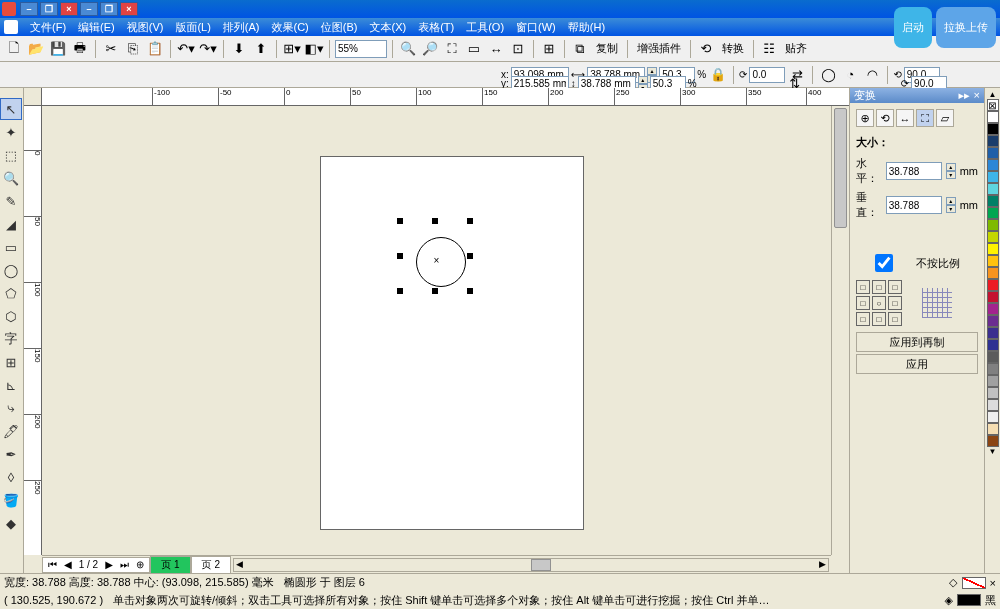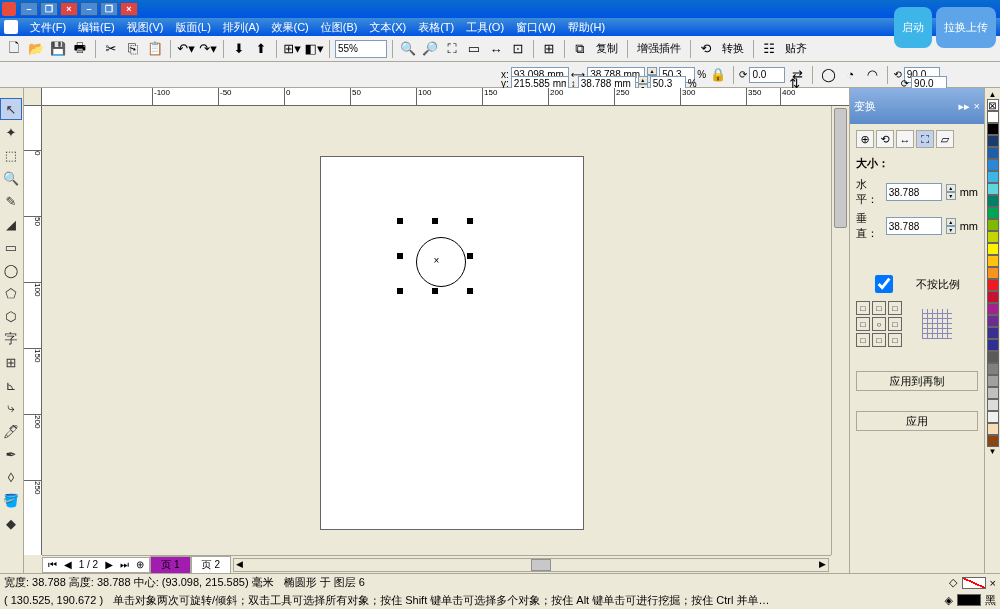--- a/index.html
+++ b/index.html
@@ -44,28 +44,28 @@
 .selhandle{position:absolute;width:6px;height:6px;background:#000}
 .circle{position:absolute;top:16px;left:16px;width:50px;height:50px;border:1px solid #000;border-radius:50%}
 .circle-center{position:absolute;top:48%;left:48%;font-size:10px}
 .annotation{position:absolute;top:225px;left:324px;color:#e91e8c;font-size:18px;font-family:SimHei,sans-serif;line-height:1.4}
 .vscroll{position:absolute;top:18px;right:0;width:18px;bottom:18px;background:#ece9d8;border-left:1px solid #aca899}
 .vscroll .thumb{position:absolute;top:2px;left:2px;right:2px;height:120px;background:#c8c8c8;border:1px solid #919191;border-radius:2px}
 .hscroll{position:absolute;bottom:0;left:18px;right:18px;height:18px;background:#ece9d8;border-top:1px solid #aca899;display:flex;align-items:center}
 .pagenav{display:flex;align-items:center;gap:1px;padding:0 2px;background:#fff;height:16px;border:1px solid #aca899}
 .pagenav span{padding:0 3px;cursor:pointer;font-size:10px}
 .pagetab{padding:1px 10px;background:#fff;border:1px solid #aca899;font-size:10px;cursor:pointer}
-.pagetab.active{background:#a21caf}
+.pagetab.active{background:#22c55e}
 .docker{width:135px;background:#ece9d8;border-left:1px solid #aca899;display:flex;flex-direction:column}
-.docker-title{height:36px;background:linear-gradient(to bottom,#8db2e3,#5b8bc9);color:#fff;display:flex;align-items:center;padding:0 4px;font-size:11px;justify-content:space-between}
+.docker-title{height:15px;background:linear-gradient(to bottom,#8db2e3,#5b8bc9);color:#fff;display:flex;align-items:center;padding:0 4px;font-size:11px;justify-content:space-between}
 .docker-body{padding:6px;flex:1}
 .docker-row{display:flex;align-items:center;margin-bottom:4px;gap:4px}
 .docker-row label{font-size:11px;width:32px}
 .docker-row input{width:56px;height:18px;border:1px solid #7f9db9;font-size:10px;padding:0 2px}
-.docker-btn{width:100%;height:20px;border:1px solid #aca899;background:#ece9d8;margin-top:20px;cursor:pointer;font-size:11px}
+.docker-btn{width:100%;height:20px;border:1px solid #aca899;background:#ece9d8;margin-top:2px;cursor:pointer;font-size:11px}
 .anchor-grid{display:grid;grid-template-columns:repeat(3,14px);gap:2px;margin:4px 0}
 .anchor-grid span{width:14px;height:14px;border:1px solid #666;cursor:pointer;display:flex;align-items:center;justify-content:center}
 .anchor-grid span.sel::after{content:"○";font-size:8px}
 .anchor-grid span:not(.sel)::after{content:"□";font-size:8px}
 .toolbox-mini{display:flex;gap:2px;margin-bottom:8px}
 .toolbox-mini span{width:18px;height:18px;border:1px solid #aca899;display:flex;align-items:center;justify-content:center;cursor:pointer;font-size:11px;background:#f5f5f5}
 .colorbar{width:16px;background:#ece9d8;border-left:1px solid #aca899;display:flex;flex-direction:column;align-items:center;padding-top:2px;gap:0}
 .colorbar .sw{width:12px;height:12px;border:1px solid #666;cursor:pointer}
 .statusbar{position:absolute;bottom:0;left:0;right:0;height:36px;background:#ece9d8;border-top:1px solid #aca899;display:flex;flex-direction:column}
 .statusbar .row{height:18px;display:flex;align-items:center;padding:0 4px;font-size:10px;gap:10px}
@@ -244,21 +244,21 @@
         <div class="tick" style="left: 110px;">-100</div>
         <div class="tick" style="left: 176px;">-50</div>
         <div class="tick" style="left: 242px;">0</div>
         <div class="tick" style="left: 308px;">50</div>
         <div class="tick" style="left: 374px;">100</div>
         <div class="tick" style="left: 440px;">150</div>
         <div class="tick" style="left: 506px;">200</div>
         <div class="tick" style="left: 572px;">250</div>
         <div class="tick" style="left: 638px;">300</div>
         <div class="tick" style="left: 704px;">350</div>
-        <div class="tick" style="left: 738px;">400</div>
+        <div class="tick" style="left: 764px;">400</div>
       </div>
     <div class="ruler-v" id="ruler-v">
         <div class="tick" style="top: 44px;">0</div>
         <div class="tick" style="top: 110px;">50</div>
         <div class="tick" style="top: 176px;">100</div>
         <div class="tick" style="top: 242px;">150</div>
         <div class="tick" style="top: 308px;">200</div>
         <div class="tick" style="top: 374px;">250</div>
       </div>
     <div class="canvas-area">

